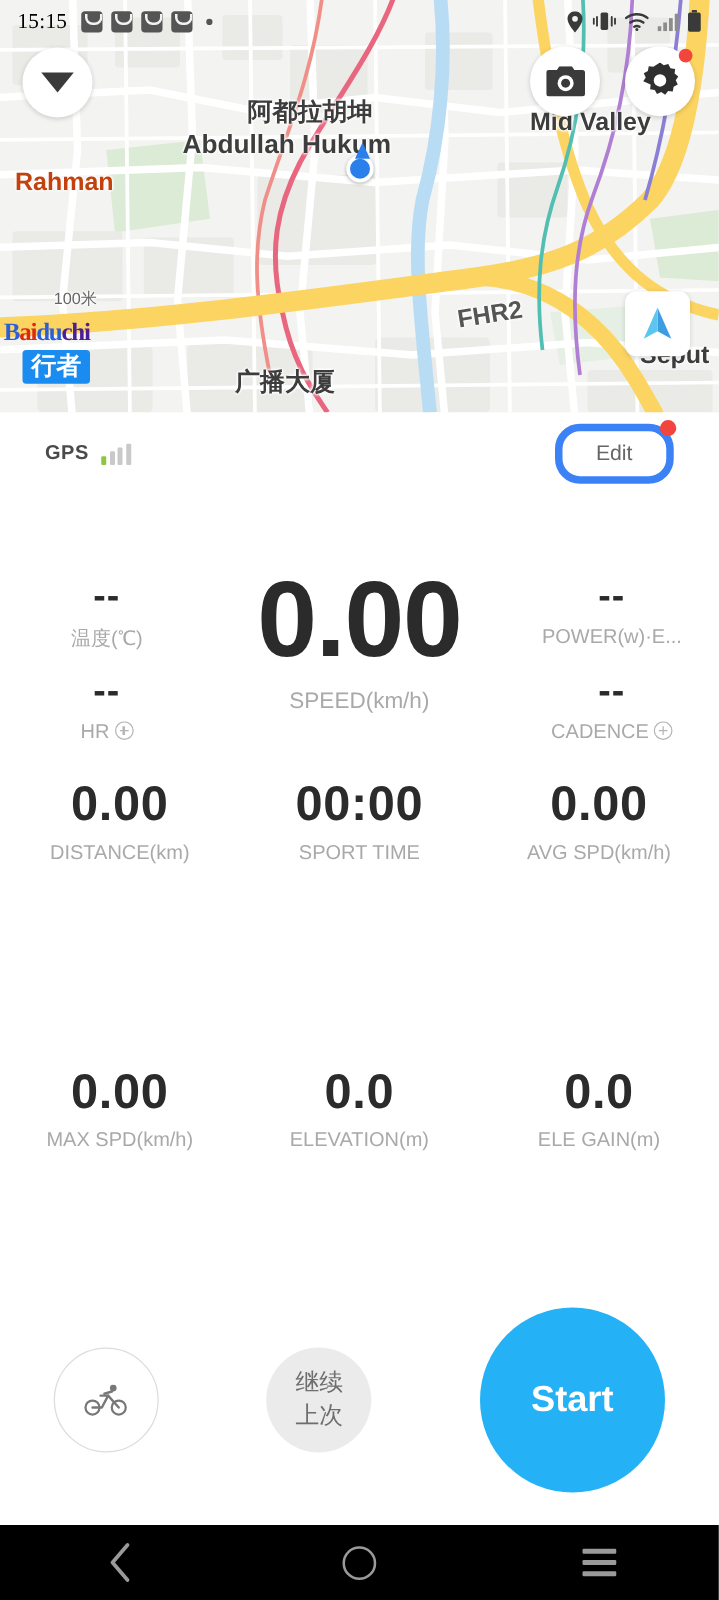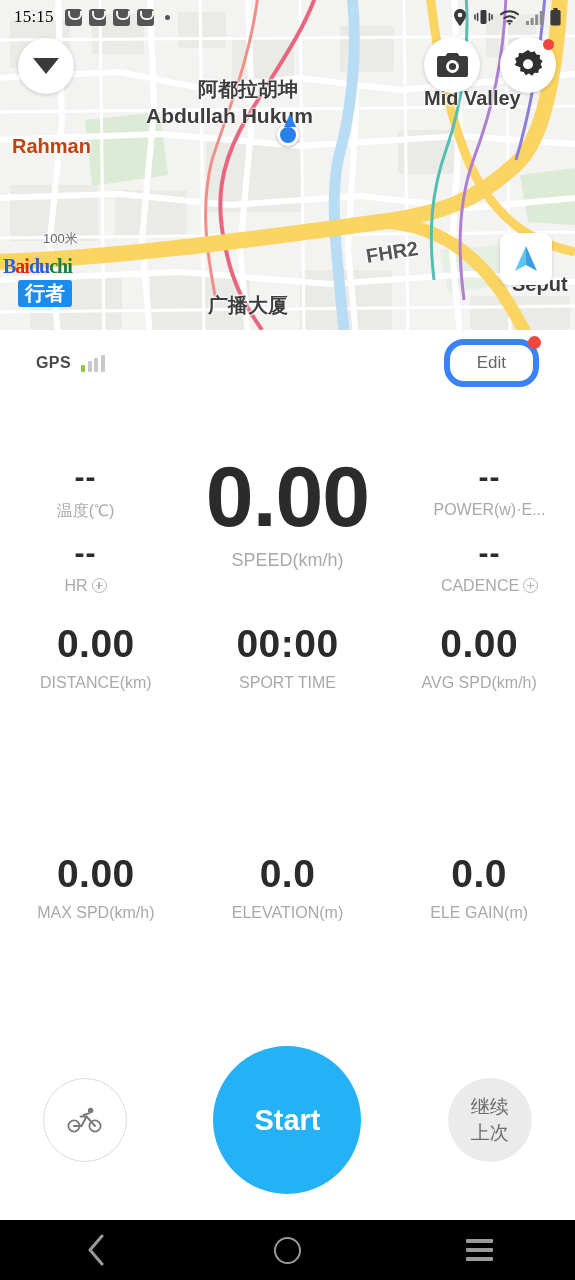--- a/index.html
+++ b/index.html
@@ -48,21 +48,21 @@
   .map-label {
     position:absolute; color:#4a4a4a; font-weight:bold;
     white-space:nowrap; z-index:8;
     text-shadow:0 0 3px #fff,0 0 3px #fff,0 0 2px #fff,0 0 2px #fff;
   }
   #lbl-abdullah-cn { left:198px; top:76px; font-size:20px; color:#3d3d3d; }
   #lbl-abdullah-en { left:146px; top:104px; font-size:21px; color:#3d3d3d; }
   #lbl-rahman { left:12px; top:135px; font-size:20px; color:#c2410c; }
   #lbl-mid-valley { left:424px; top:87px; font-size:20px; color:#3d3d3d; }
   #lbl-fhr2 { left:366px; top:241px; font-size:20px; color:#555; transform:rotate(-9deg); }
-  #lbl-guangbo { left:188px; top:292px; font-size:20px; color:#3d3d3d;margin-left:20px; }
+  #lbl-guangbo { left:188px; top:292px; font-size:20px; color:#3d3d3d; }
   #lbl-seput { left:512px; top:273px; font-size:20px; color:#3d3d3d; }
   #lbl-scale { left:0px; top:230px; font-size:13px; color:#666; font-weight:normal;padding-left:43px; }
 
   
   .circle-btn {
     position:absolute; border-radius:50%; background:#fff;
     display:flex; align-items:center; justify-content:center;
     box-shadow:0 1px 4px rgba(0,0,0,.18); z-index:30;
   }
   #map-collapse-btn { left:18px; top:38px; width:56px; height:56px; }
@@ -89,21 +89,21 @@
     border-bottom:13px solid #2a7fea;
   }
 
   
   #baidu-logo {
     position:absolute; left:3px; top:255px; z-index:22;
     font-size:20px; font-weight:bold; letter-spacing:-1px;
     font-family:"Liberation Serif", serif;
   }
   #baidu-logo .b1{color:#2b5fd9;} #baidu-logo .b2{color:#de2910;}
-  #baidu-logo .b3{color:#2b5fd9;} #baidu-logo .b4{color:#15803d;}
+  #baidu-logo .b3{color:#2b5fd9;} #baidu-logo .b4{color:#4c1d95;}
   #xingzhe-badge {
     position:absolute; left:18px; top:280px; z-index:22;
     background:#1a8cf0; color:#fff; font-size:20px; font-weight:bold;
     padding:2px 7px; border-radius:3px; line-height:1.15;
   }
 
   
   #dashboard {
     position:absolute; left:0; top:330px; width:575px; height:890px;
     background:#fff;
@@ -433,26 +433,26 @@
     <svg width="36" height="26" viewBox="0 0 36 26">
       <circle cx="7" cy="19" r="5.6" fill="none" stroke="#787878" stroke-width="1.8"></circle>
       <circle cx="28" cy="19" r="5.6" fill="none" stroke="#787878" stroke-width="1.8"></circle>
       <circle cx="23.6" cy="3.4" r="2.7" fill="#787878"></circle>
       <path d="M7 19 L14.5 19 L19.5 9.5 L13.5 9.5" fill="none" stroke="#787878" stroke-width="1.9" stroke-linejoin="round" stroke-linecap="round"></path>
       <path d="M19.5 9.5 L28 19" fill="none" stroke="#787878" stroke-width="1.9" stroke-linecap="round"></path>
       <path d="M16.5 8 L22.5 6.2" fill="none" stroke="#787878" stroke-width="1.9" stroke-linecap="round"></path>
     </svg>
   </button>
 
-  <button id="start-btn">Start</button>
-
   <button id="resume-btn">
     <span>继续</span><br>
     <span>上次</span>
   </button>
+
+  <button id="start-btn">Start</button>
 </div>
 
 <div id="navbar">
   <div class="nav-btn">
     <svg width="20" height="32" viewBox="0 0 20 32">
       <path d="M16 2 L4 16 L16 30" fill="none" stroke="#9a9a9a" stroke-width="3" stroke-linecap="round" stroke-linejoin="round"></path>
     </svg>
   </div>
   <div class="nav-btn">
     <div id="nav-home-ico"></div>

